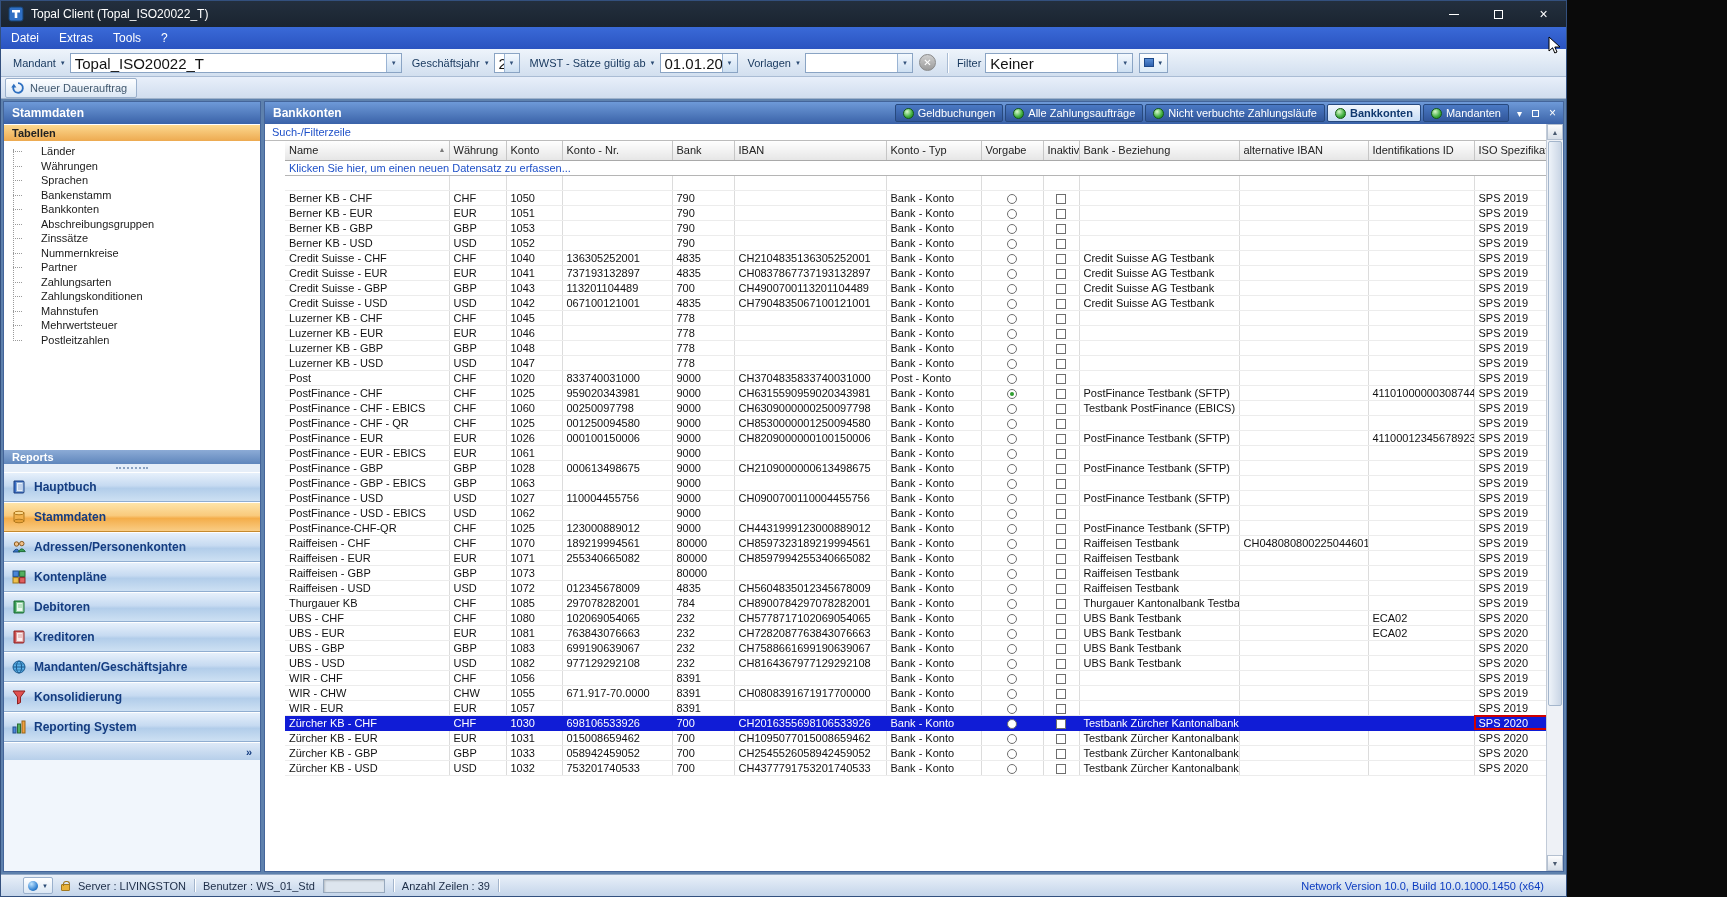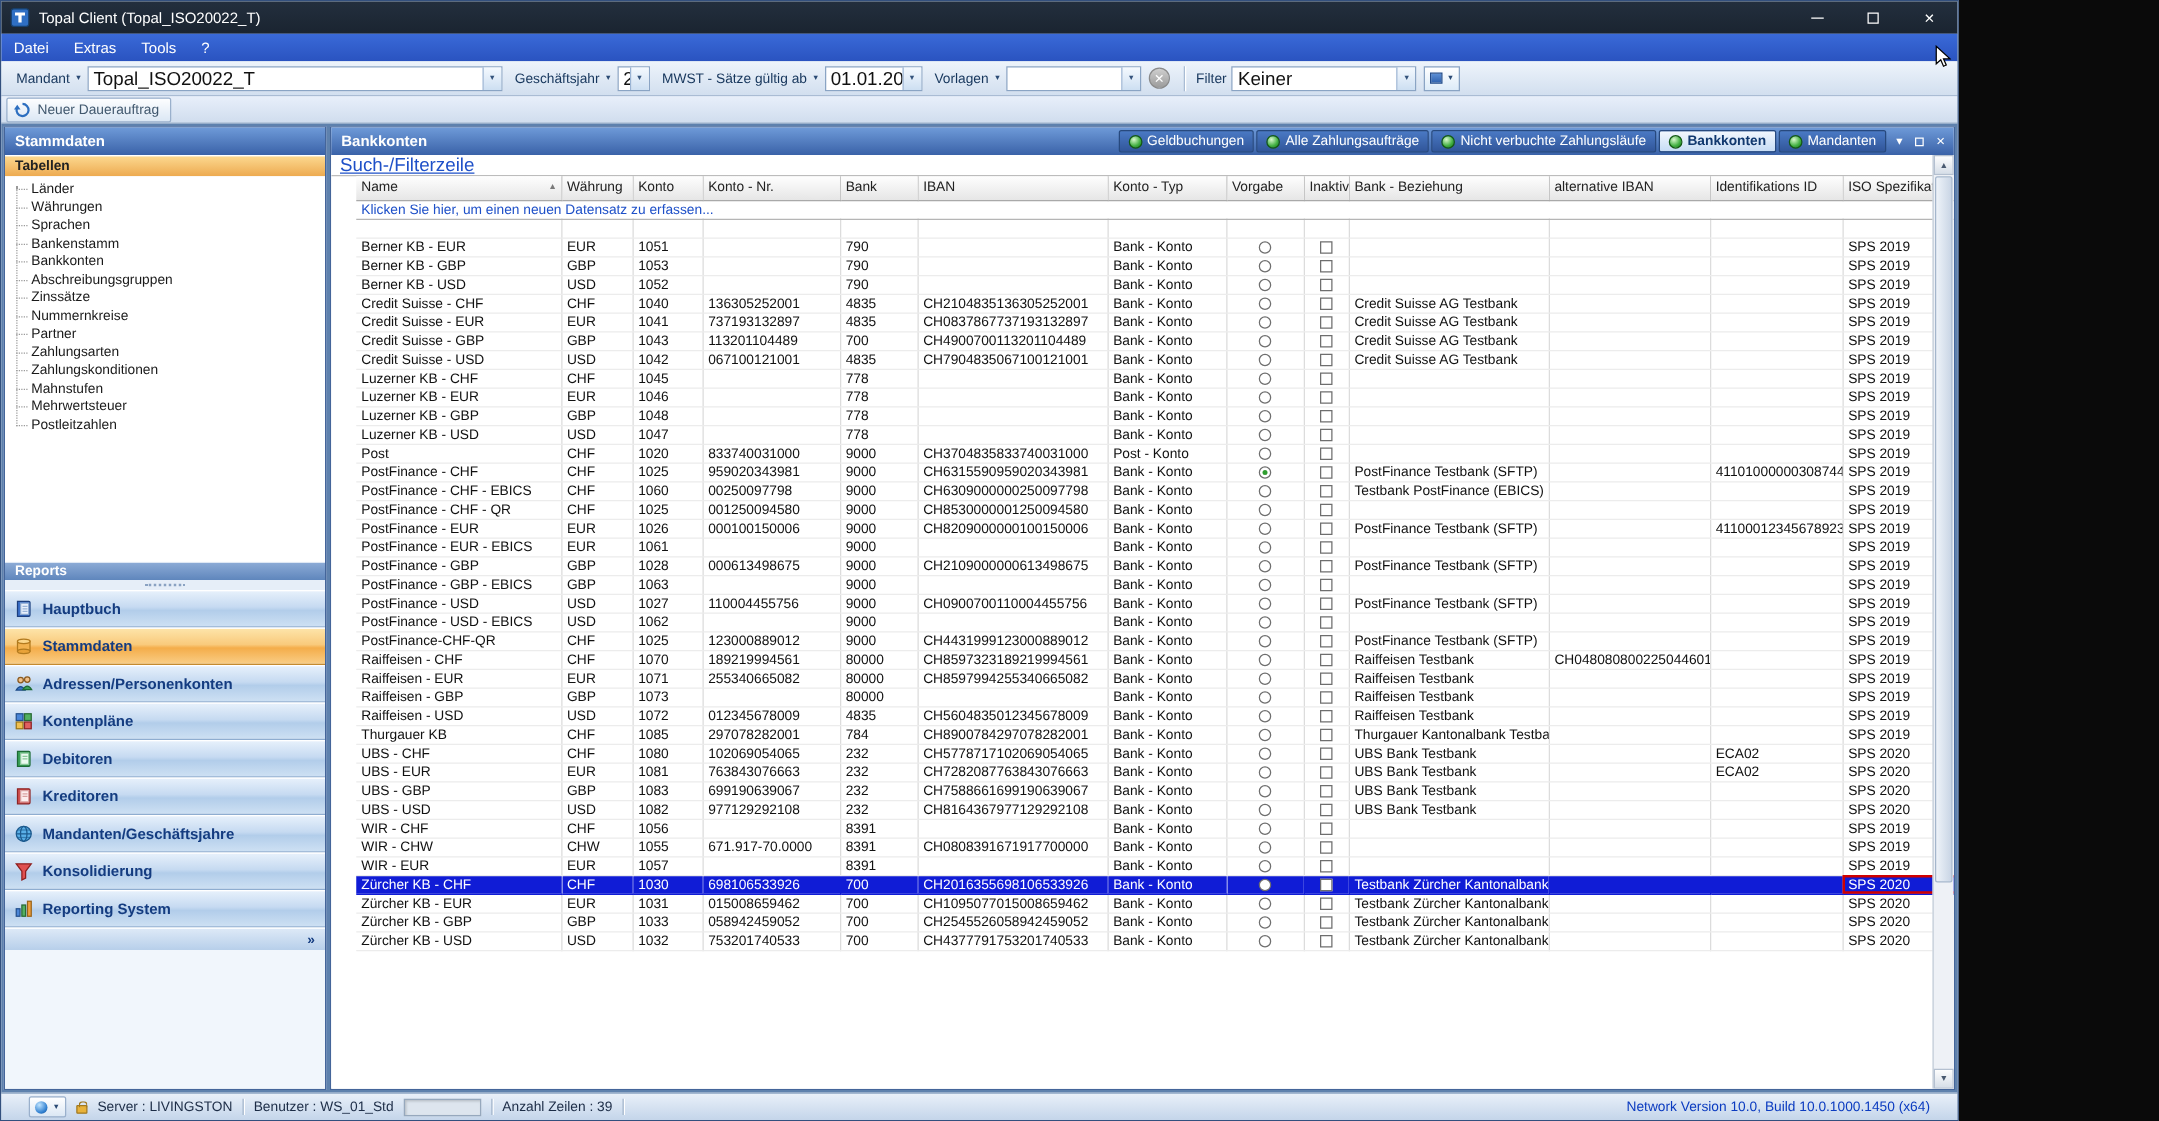--- a/index.html
+++ b/index.html
@@ -38,21 +38,21 @@
   
   .workspace { flex:1 1 auto; display:flex; background:#5e81ad; padding:2px; gap:3px; min-height:0; }
   .sidebar { flex:0 0 258px; width:258px; display:flex; flex-direction:column; background:#eef4fb; border:1px solid #44659a; }
   .mainpanel { flex:1 1 auto; display:flex; flex-direction:column; border:1px solid #44659a; background:#fff; min-width:0; }
 
   
   .sb-header { flex:0 0 22px; background:linear-gradient(#6e9ad8,#3a62a8); color:#fff; font-weight:bold; font-size:12px; display:flex; align-items:center; padding:0 8px; }
   .sb-tables-header { flex:0 0 17px; background:linear-gradient(#fcd88f,#edaa50); color:#222; font-weight:bold; font-size:11px; display:flex; align-items:center; padding:0 8px; border-top:1px solid #fff; }
   .tree { flex:0 0 308px; background:#fff; padding-top:3px; position:relative; overflow:hidden; }
   .tree-line { position:absolute; left:9px; top:8px; height:192px; border-left:1px dotted #9a9a9a; }
-  .tree-item { height:14.5px; display:flex; align-items:center; font-size:11px; color:#1a1a1a; padding-left:21px; position:relative; white-space:nowrap; }
+  .tree-item { height:14.5px; display:flex; align-items:center; font-size:11px; color:#1a1a1a; padding-left:37px; position:relative; white-space:nowrap; }
   .tree-item::before { content:""; position:absolute; left:9px; top:7px; width:9px; border-top:1px dotted #9a9a9a; }
   .sb-reports { flex:0 0 15px; background:linear-gradient(#8cabd6,#5f86bc); color:#fff; font-weight:bold; font-size:11px; display:flex; align-items:center; padding:0 8px; border-top:1px solid #fff; }
   .sb-grip { flex:0 0 8px; background:#e6eef8; display:flex; align-items:center; justify-content:center; }
   .sb-grip i { width:32px; border-top:2px dotted #8aa2c2; }
   .nav-btn { flex:0 0 30px; display:flex; align-items:center; gap:7px; padding:0 7px; background:linear-gradient(#e6f0fb 0%,#c6daf1 45%,#b2cdea 55%,#cde0f3 100%); border-top:1px solid #fff; border-bottom:1px solid #8fadd0; font-size:12px; font-weight:bold; color:#143c80; cursor:default; }
   .nav-btn.active { background:linear-gradient(#fde4a9 0%,#f9ca7c 45%,#f4ad4a 55%,#f9cd85 100%); border-bottom-color:#c58a2e; }
   .nav-ico { width:16px; height:16px; flex:0 0 16px; }
   .nav-more { flex:0 0 18px; background:linear-gradient(#dde9f7,#b7cfea); border-top:1px solid #fff; display:flex; align-items:center; justify-content:flex-end; padding:0 8px; color:#143c80; font-size:11px; font-weight:bold; }
   .sb-filler { flex:1 1 auto; background:#f1f6fc; }
 
@@ -62,21 +62,21 @@
   .mp-tabs { margin-left:auto; display:flex; align-items:center; gap:2px; padding-right:3px; }
   .mp-tab { height:18px; display:flex; align-items:center; gap:4px; padding:0 7px; font-size:11px; border:1px solid #27497e; border-radius:2px; background:linear-gradient(#4a79c4,#31569a); color:#fff; white-space:nowrap; }
   .mp-tab.active { background:linear-gradient(#f2f7fd,#c6dcf5); color:#10386e; font-weight:bold; }
   .tab-ico { width:11px; height:11px; flex:0 0 11px; border-radius:50%; background:radial-gradient(circle at 35% 30%, #d8f8cc, #3fae3f 60%, #1d7a1d); border:1px solid #145a14; }
   .mp-hbtn { color:#fff; font-size:10px; padding:0 5px; display:flex; align-items:center; }
   .mp-hbtn .sq { display:inline-block; width:7px; height:7px; border:1px solid #fff; }
 
   
   .grid-area { flex:1 1 auto; position:relative; background:#fff; overflow:hidden; }
   .filter-row { height:17px; display:flex; align-items:center; padding-left:7px; border-bottom:1px solid #bcbcbc; background:#fff; width:1283px; }
-  .filter-row span { color:#1e50c8; text-decoration:underline; font-size:15px; }
+  .filter-row span { color:#1e50c8; font-size:11px; }
   table.grid { border-collapse:collapse; table-layout:fixed; width:1283px;margin-left:20px; }
   .grid th { height:19px; background:linear-gradient(#fefefe,#e6e6e6); border-right:1px solid #c6c6c6; border-bottom:1px solid #a9a9a9; font-weight:normal; text-align:left; padding:0 4px; font-size:11px; color:#222; overflow:hidden; white-space:nowrap; position:relative; }
   .grid th .sort { position:absolute; right:3px; top:5px; font-size:7px; color:#7a7a7a; }
   .grid tr { height:15px; }
   .grid td { border-right:1px solid #dcdcdc; border-bottom:1px solid #ececec; padding:0 4px; white-space:nowrap; overflow:hidden; font-size:11px; color:#111; line-height:14px; }
   .grid tr.hint td { color:#1e50c8; border-bottom:1px solid #b5b5b5; }
   .grid tr.selected td { background:#101cd6; color:#fff; border-right-color:#101cd6; border-bottom-color:#101cd6; }
   td.c-center { text-align:center; }
   td.annotated { outline:2px solid #d00000; outline-offset:-2px; }
   .radio { display:inline-block; width:10px; height:10px; border:1px solid #6e6e6e; border-radius:50%; background:#fff; vertical-align:middle; position:relative; }
@@ -378,20 +378,35 @@
                   <td></td>
                   <td></td>
                   <td></td>
                   <td></td>
                   <td></td>
                   <td></td>
                   <td></td>
                   <td></td>
                 </tr>
                 <tr>
+                  <td>Berner KB - CHF</td>
+                  <td>CHF</td>
+                  <td>1050</td>
+                  <td></td>
+                  <td>790</td>
+                  <td></td>
+                  <td>Bank - Konto</td>
+                  <td class="c-center"><span class="radio"></span></td>
+                  <td class="c-center"><span class="checkbox"></span></td>
+                  <td></td>
+                  <td></td>
+                  <td></td>
+                  <td>SPS 2019</td>
+                </tr>
+                <tr>
                   <td>Berner KB - EUR</td>
                   <td>EUR</td>
                   <td>1051</td>
                   <td></td>
                   <td>790</td>
                   <td></td>
                   <td>Bank - Konto</td>
                   <td class="c-center"><span class="radio"></span></td>
                   <td class="c-center"><span class="checkbox"></span></td>
                   <td></td>

